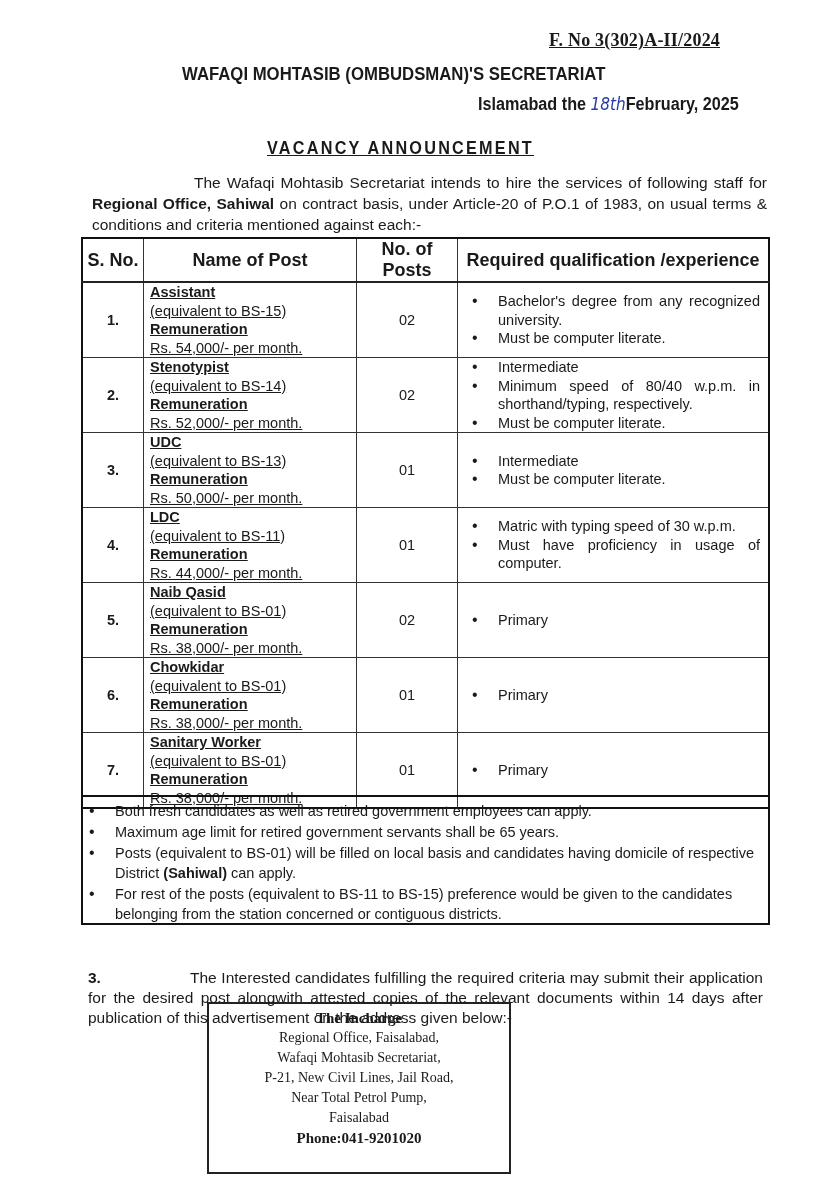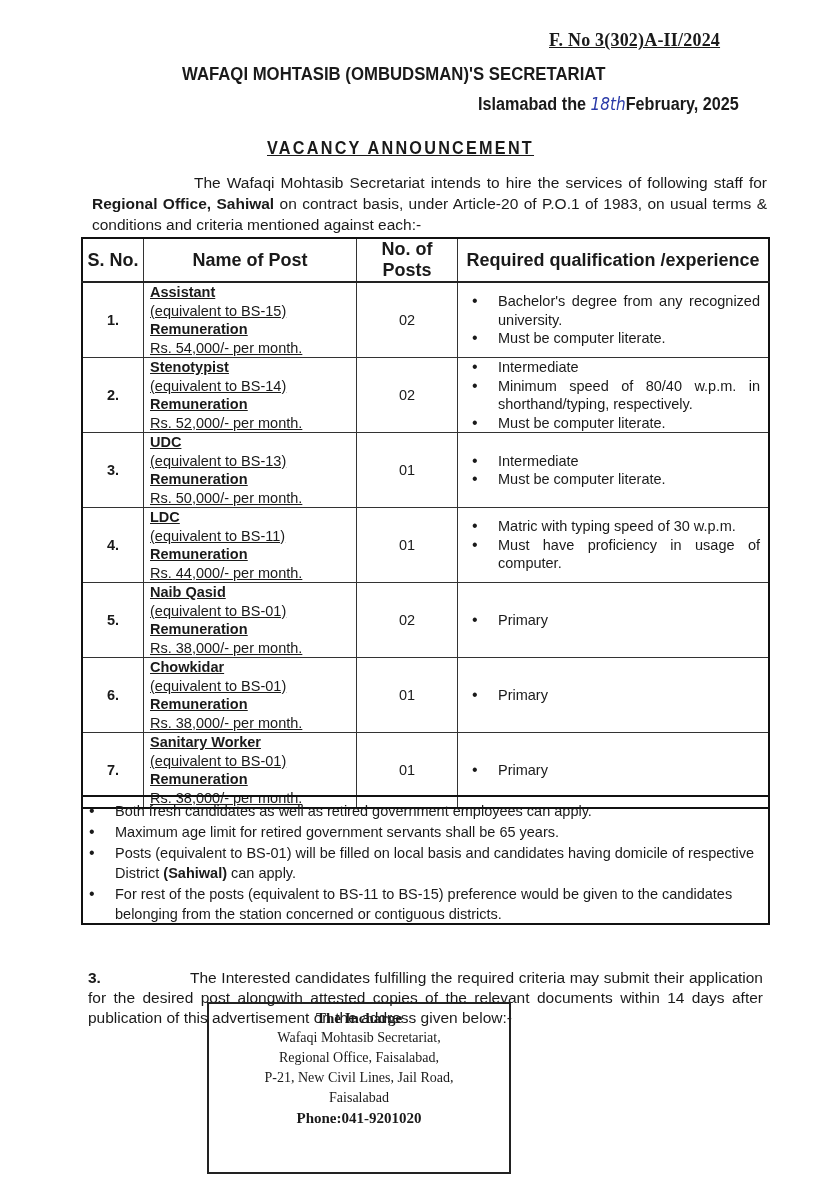--- a/index.html
+++ b/index.html
@@ -200,19 +200,20 @@
     </ul>
 </div>
 
 <div class="abs para3">
   <span class="num">3.</span><span>The Interested candidates fulfilling the required criteria may submit their application for the desired post alongwith attested copies of the relevant documents within 14 days after publication of this advertisement on the address given below:-</span>
 </div>
 
 <div class="abs addrbox">
   <div class="addrbody">
     <div class="bold">The Incharge</div>
+    <div>Regional Office, Faisalabad,</div>
     <div>Wafaqi Mohtasib Secretariat,</div>
-    <div>Regional Office, Faisalabad,</div>
     <div>P-21, New Civil Lines, Jail Road,</div>
+    <div>Near Total Petrol Pump,</div>
     <div>Faisalabad</div>
     <div class="bold">Phone:041-9201020</div>
   </div>
 </div>
 
 </body></html>

